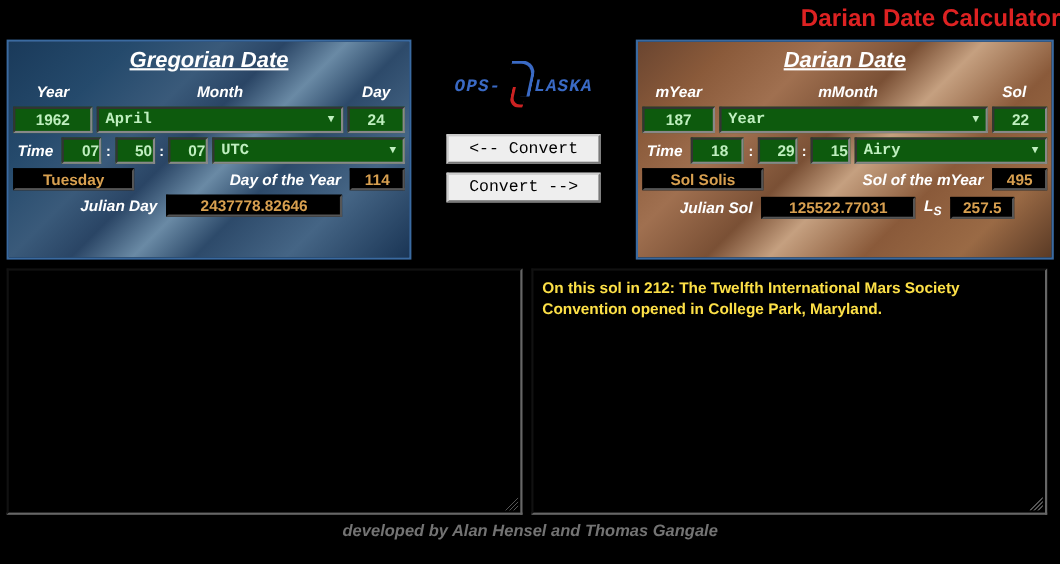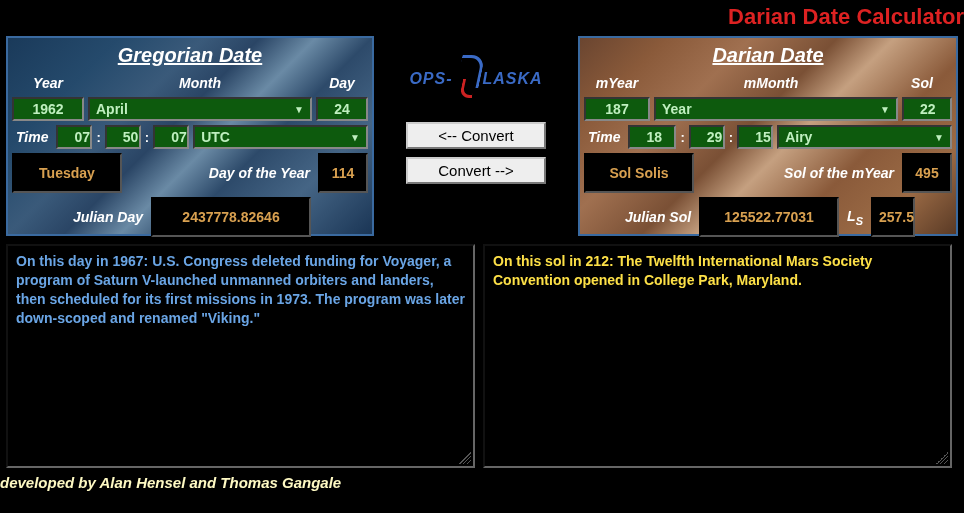--- a/index.html
+++ b/index.html
@@ -69,44 +69,46 @@
     padding: 2px 16px;
     text-align: center;
   }
   .sel {
     text-align: left;
     padding: 2px 6px;
     display: flex;
     align-items: center;
     justify-content: space-between;
     gap: 6px;
+    font-family: Liberation Mono, monospace;
   }
   .sel .caret {
     font-size: 10px;
     color: #bfefbf;
   }
   .ro {
     background: #000;
     color: #d8a050;
     border: 2px inset #555;
     font-weight: bold;
     font-size: 14px;
-    padding: 10px 6px;
+    padding: 0 6px;
     text-align: center;
   }
   .colon { font-weight: bold; }
   .center-col {
     width: 192px;
     height: 200px;
     display: flex;
     flex-direction: column;
     align-items: center;
     gap: 8px;
     padding: 6px 0;
     border: 2px solid #000;
+    font-family: Liberation Mono, monospace;
   }
   .logo {
     height: 70px;
     display: flex;
     align-items: center;
     justify-content: center;
     gap: 2px;
   }
   .logo .ops {
     color: #3a6ac5;
@@ -181,22 +183,22 @@
   .resize {
     position: absolute;
     right: 2px; bottom: 2px;
     width: 12px; height: 12px;
     background:
       linear-gradient(135deg, transparent 50%, #555 50%, #555 55%, transparent 55%,
                        transparent 65%, #555 65%, #555 70%, transparent 70%,
                        transparent 80%, #555 80%, #555 85%, transparent 85%);
   }
   .footer {
-    text-align: left;
-    color: #fef9c3;
+    text-align: center;
+    color: #737373;
     font-weight: bold;
     font-style: italic;
     font-size: 15px;
     padding: 6px 0 0 0;
   }
   .sub { font-size: 11px; vertical-align: sub; }
 </style>
 </head>
 <body>
 
@@ -303,29 +305,28 @@
       <div class="ro" style="width:110px">Sol Solis</div>
       <div style="flex:1"></div>
       <span class="lbl">Sol of the mYear</span>
       <div class="ro" style="width:50px">495</div>
     </div>
 
     <div class="row" style="justify-content:center">
       <span class="lbl">Julian Sol</span>
       <div class="ro" style="width:140px">125522.77031</div>
       <span class="lbl"><span>L</span><span class="sub">S</span></span>
-      <div class="ro" style="width:44px">257.5</div>
+      <div class="ro" style="width:58px">257.5</div>
     </div>
   </div>
 
 </div>
 
 <div class="history-row">
   <div class="history earth-h">
-    <span>On this day in 1967: U.S. Congress deleted funding for Voyager, a program of Saturn V-launched unmanned orbiters and landers, then scheduled for its first missions in 1973. The program was later down-scoped and renamed "Viking."</span>
     <div class="resize"></div>
   </div>
   <div class="history mars-h">
     <span>On this sol in 212: The Twelfth International Mars Society Convention opened in College Park, Maryland.</span>
     <div class="resize"></div>
   </div>
 </div>
 
 <div class="footer">developed by Alan Hensel and Thomas Gangale</div>
 

